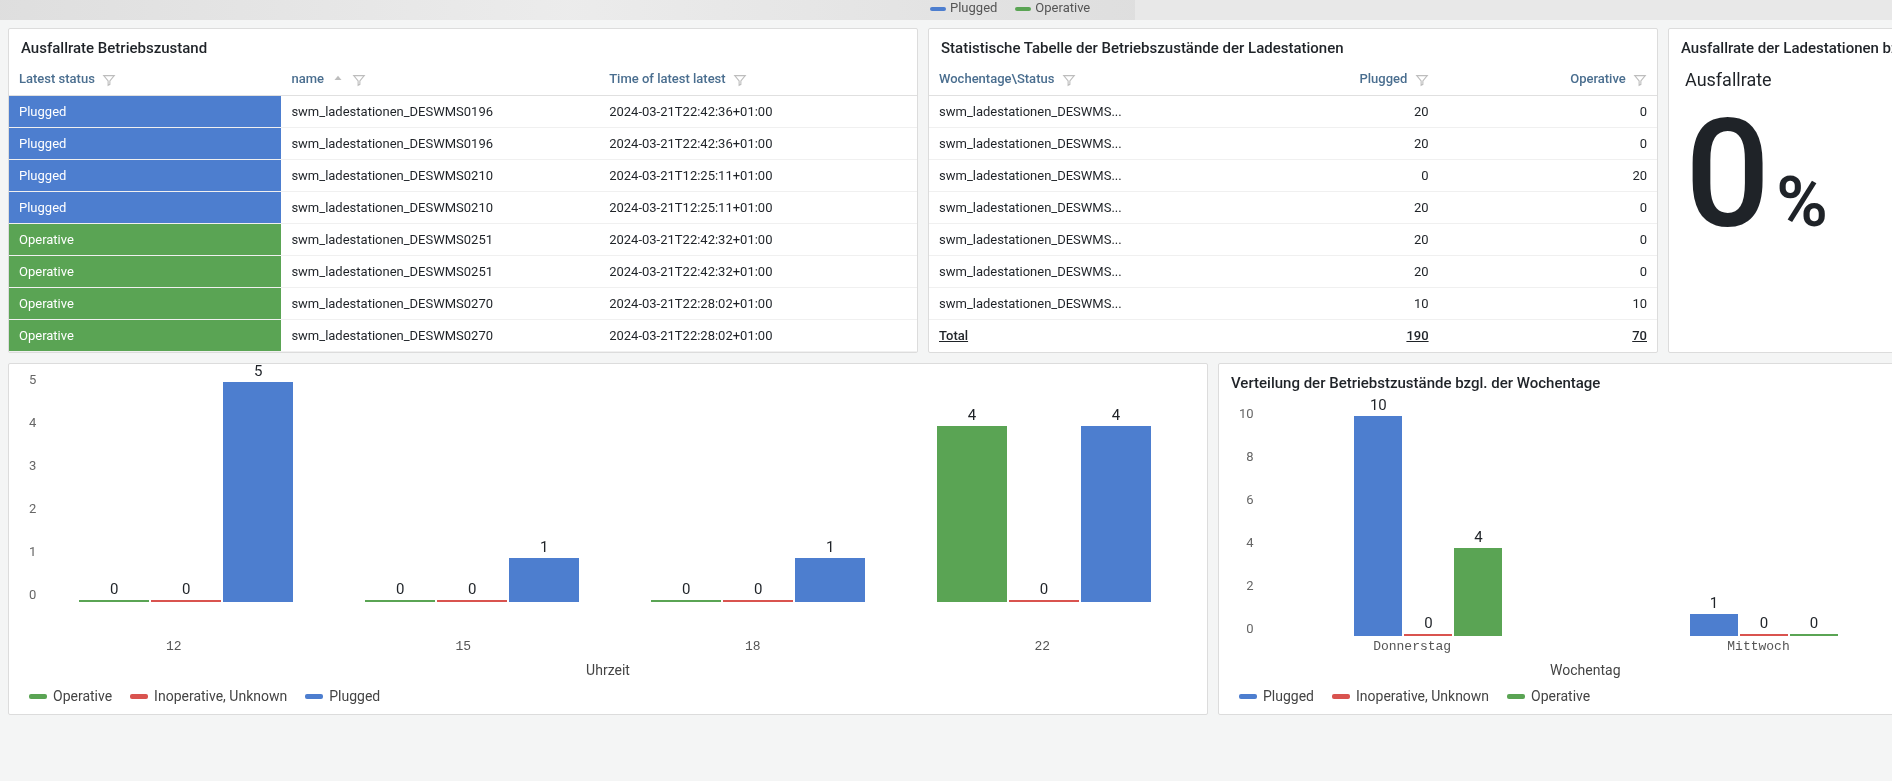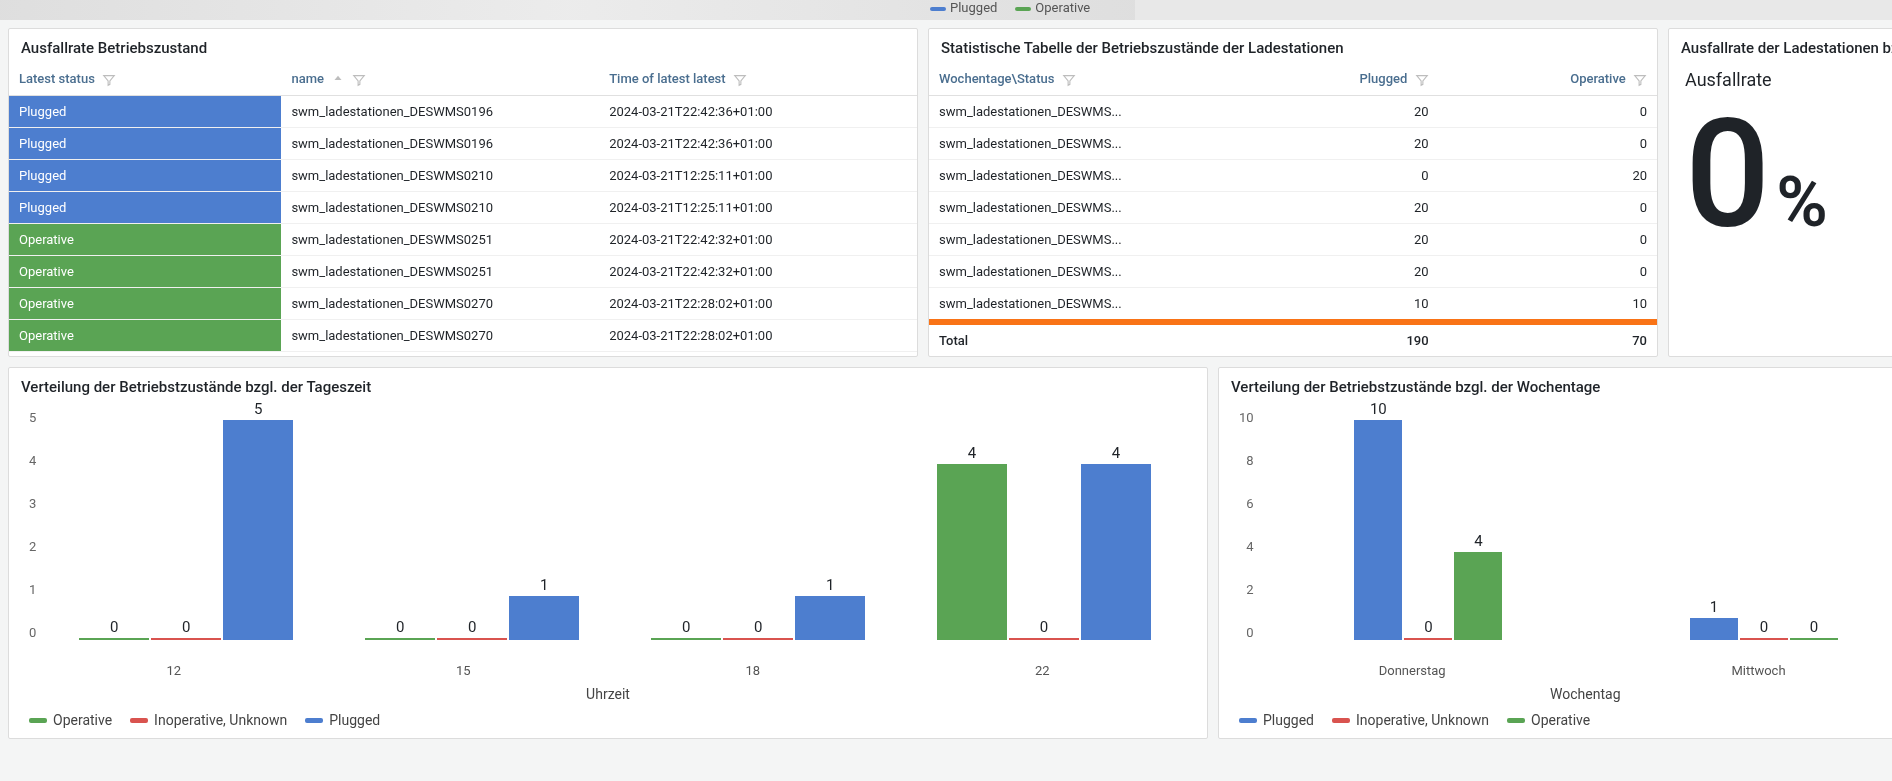--- a/index.html
+++ b/index.html
@@ -78,38 +78,38 @@
     vertical-align:middle;
     margin-left:4px;
     opacity:0.55;
   }
   .filter-icon svg, .sort-icon svg { width:14px; height:14px; }
   .status-cell { color:#fff; }
   .status-plugged { background:#4d7ecf; }
   .status-operative { background:#5aa454; }
   tbody tr td { border-bottom: 1px solid #f0f0f0; }
   .num-col { text-align: right; }
-  tfoot td { border-top: 6px solid #f97316; font-weight:500; }
+  tfoot td { border-top: 1px solid #f97316; font-weight:500;text-decoration:underline; }
   
   .failrate-body { flex:1; display:flex; flex-direction:column; align-items:flex-start; justify-content:flex-start; padding:6px 16px 16px; }
   .failrate-label { font-size:18px; color:#1f2328; margin-bottom:10px;}
   .failrate-value { font-size:150px; line-height:1; font-weight:500; color:#1f2328; display:flex; align-items:baseline;}
   .failrate-value .pct { font-size:70px; margin-left:6px; font-weight:600;}
   
   .chart-wrap { flex:1; display:flex; flex-direction:column; padding:8px 20px 10px; }
   .chart-area { flex:1; display:flex; position:relative; }
   .y-axis { display:flex; flex-direction:column; justify-content:space-between; align-items:flex-end; padding-right:6px; font-size:13px; color:#666; height:230px;}
   .plot { flex:1; display:flex; align-items:flex-end; border-left:1px solid rgba(0,0,0,0); height:230px; position:relative;}
   .xgroup { flex:1; display:flex; flex-direction:column; align-items:center; }
   .bars-row { display:flex; align-items:flex-end; justify-content:center; gap:2px; height:100%; width:100%;}
   .bar { width:70px; position:relative; }
   .bar.small { width:48px; }
   .bar .lbl { position:absolute; top:-20px; left:50%; transform:translateX(-50%); font-size:15px; color:#1f2328;}
   .bar.zero { height:2px; }
-  .xlabels { display:flex; margin-top:23px;}
+  .xlabels { display:flex; margin-top:3px;font-family:Liberation Mono, monospace;}
   .xlabels .xl { flex:1; text-align:center; font-size:13px; color:#555;}
   .axis-title { text-align:center; font-size:14px; color:#444; margin-top:8px;}
   .chart-legend { display:flex; gap:18px; margin-top:10px; font-size:14px; color:#444;}
   .chart-legend .sw { display:inline-block; width:18px; height:5px; border-radius:2px; margin-right:6px; vertical-align:middle;}
   .c-operative { background:#5aa454;}
   .c-inop { background:#d9534f;}
   .c-plugged { background:#4d7ecf;}
   
   .row2 {
     grid-column: 1 / span 3;
@@ -294,21 +294,20 @@
       <div class="failrate-value">
         <span>0</span>
         <span class="pct">%</span>
       </div>
     </div>
   </div>
 
   <div class="row2">
 
     <div class="panel">
-      <div class="panel-title">Verteilung der Betriebstzustände bzgl. der Tageszeit</div>
       <div class="chart-wrap">
         <div class="chart-area">
           <div class="y-axis" id="yaxis-hour">
               <span>5</span>
               <span>4</span>
               <span>3</span>
               <span>2</span>
               <span>1</span>
               <span>0</span>
             </div>

